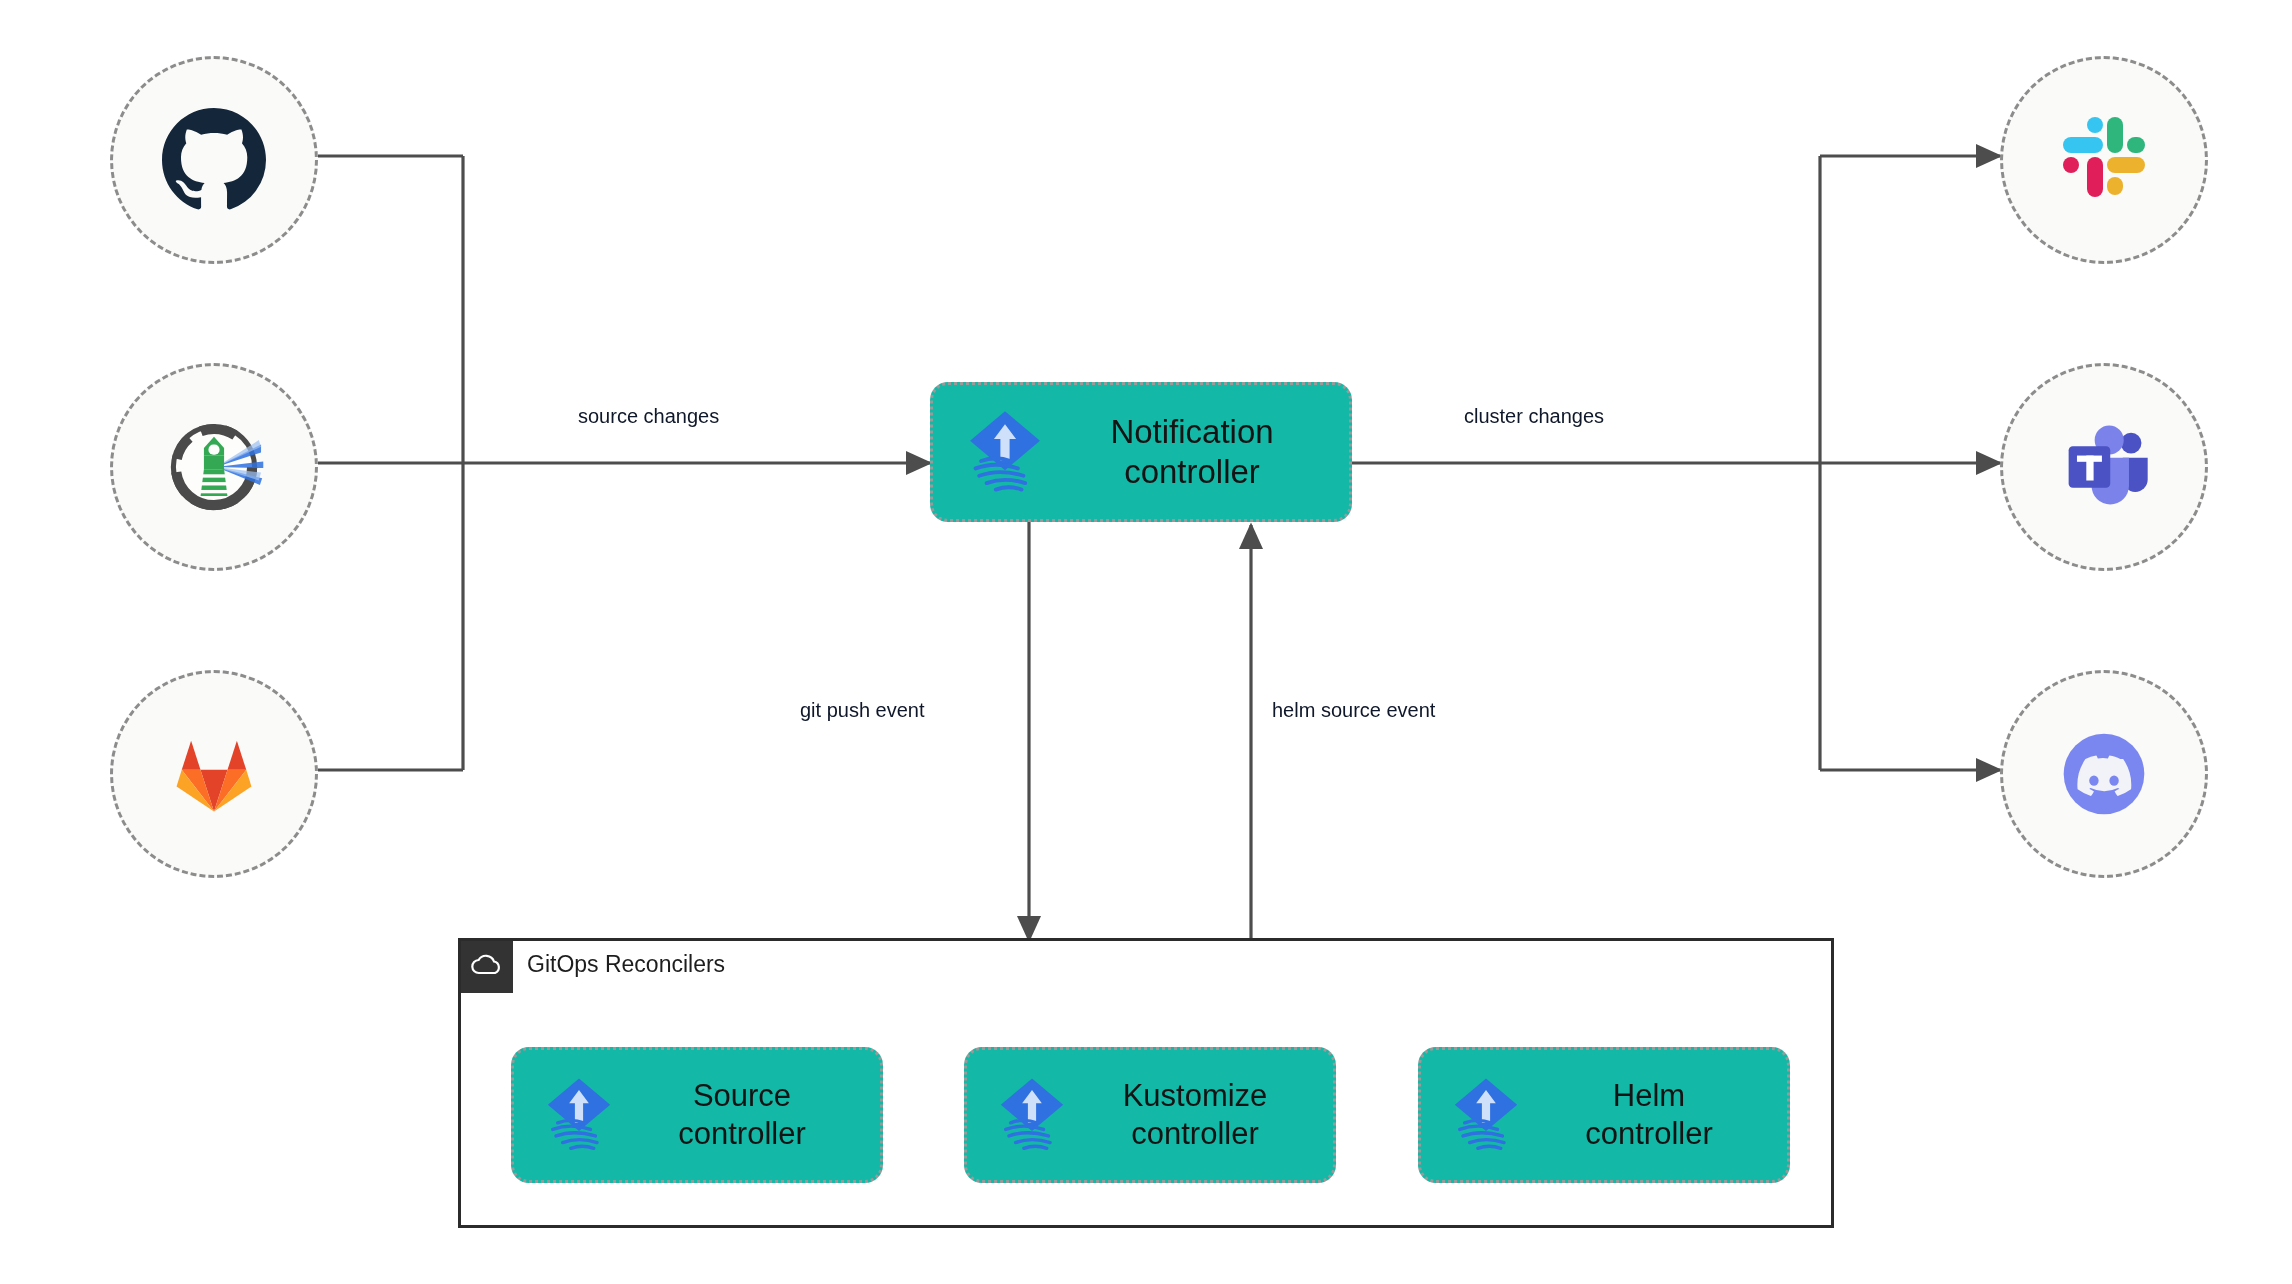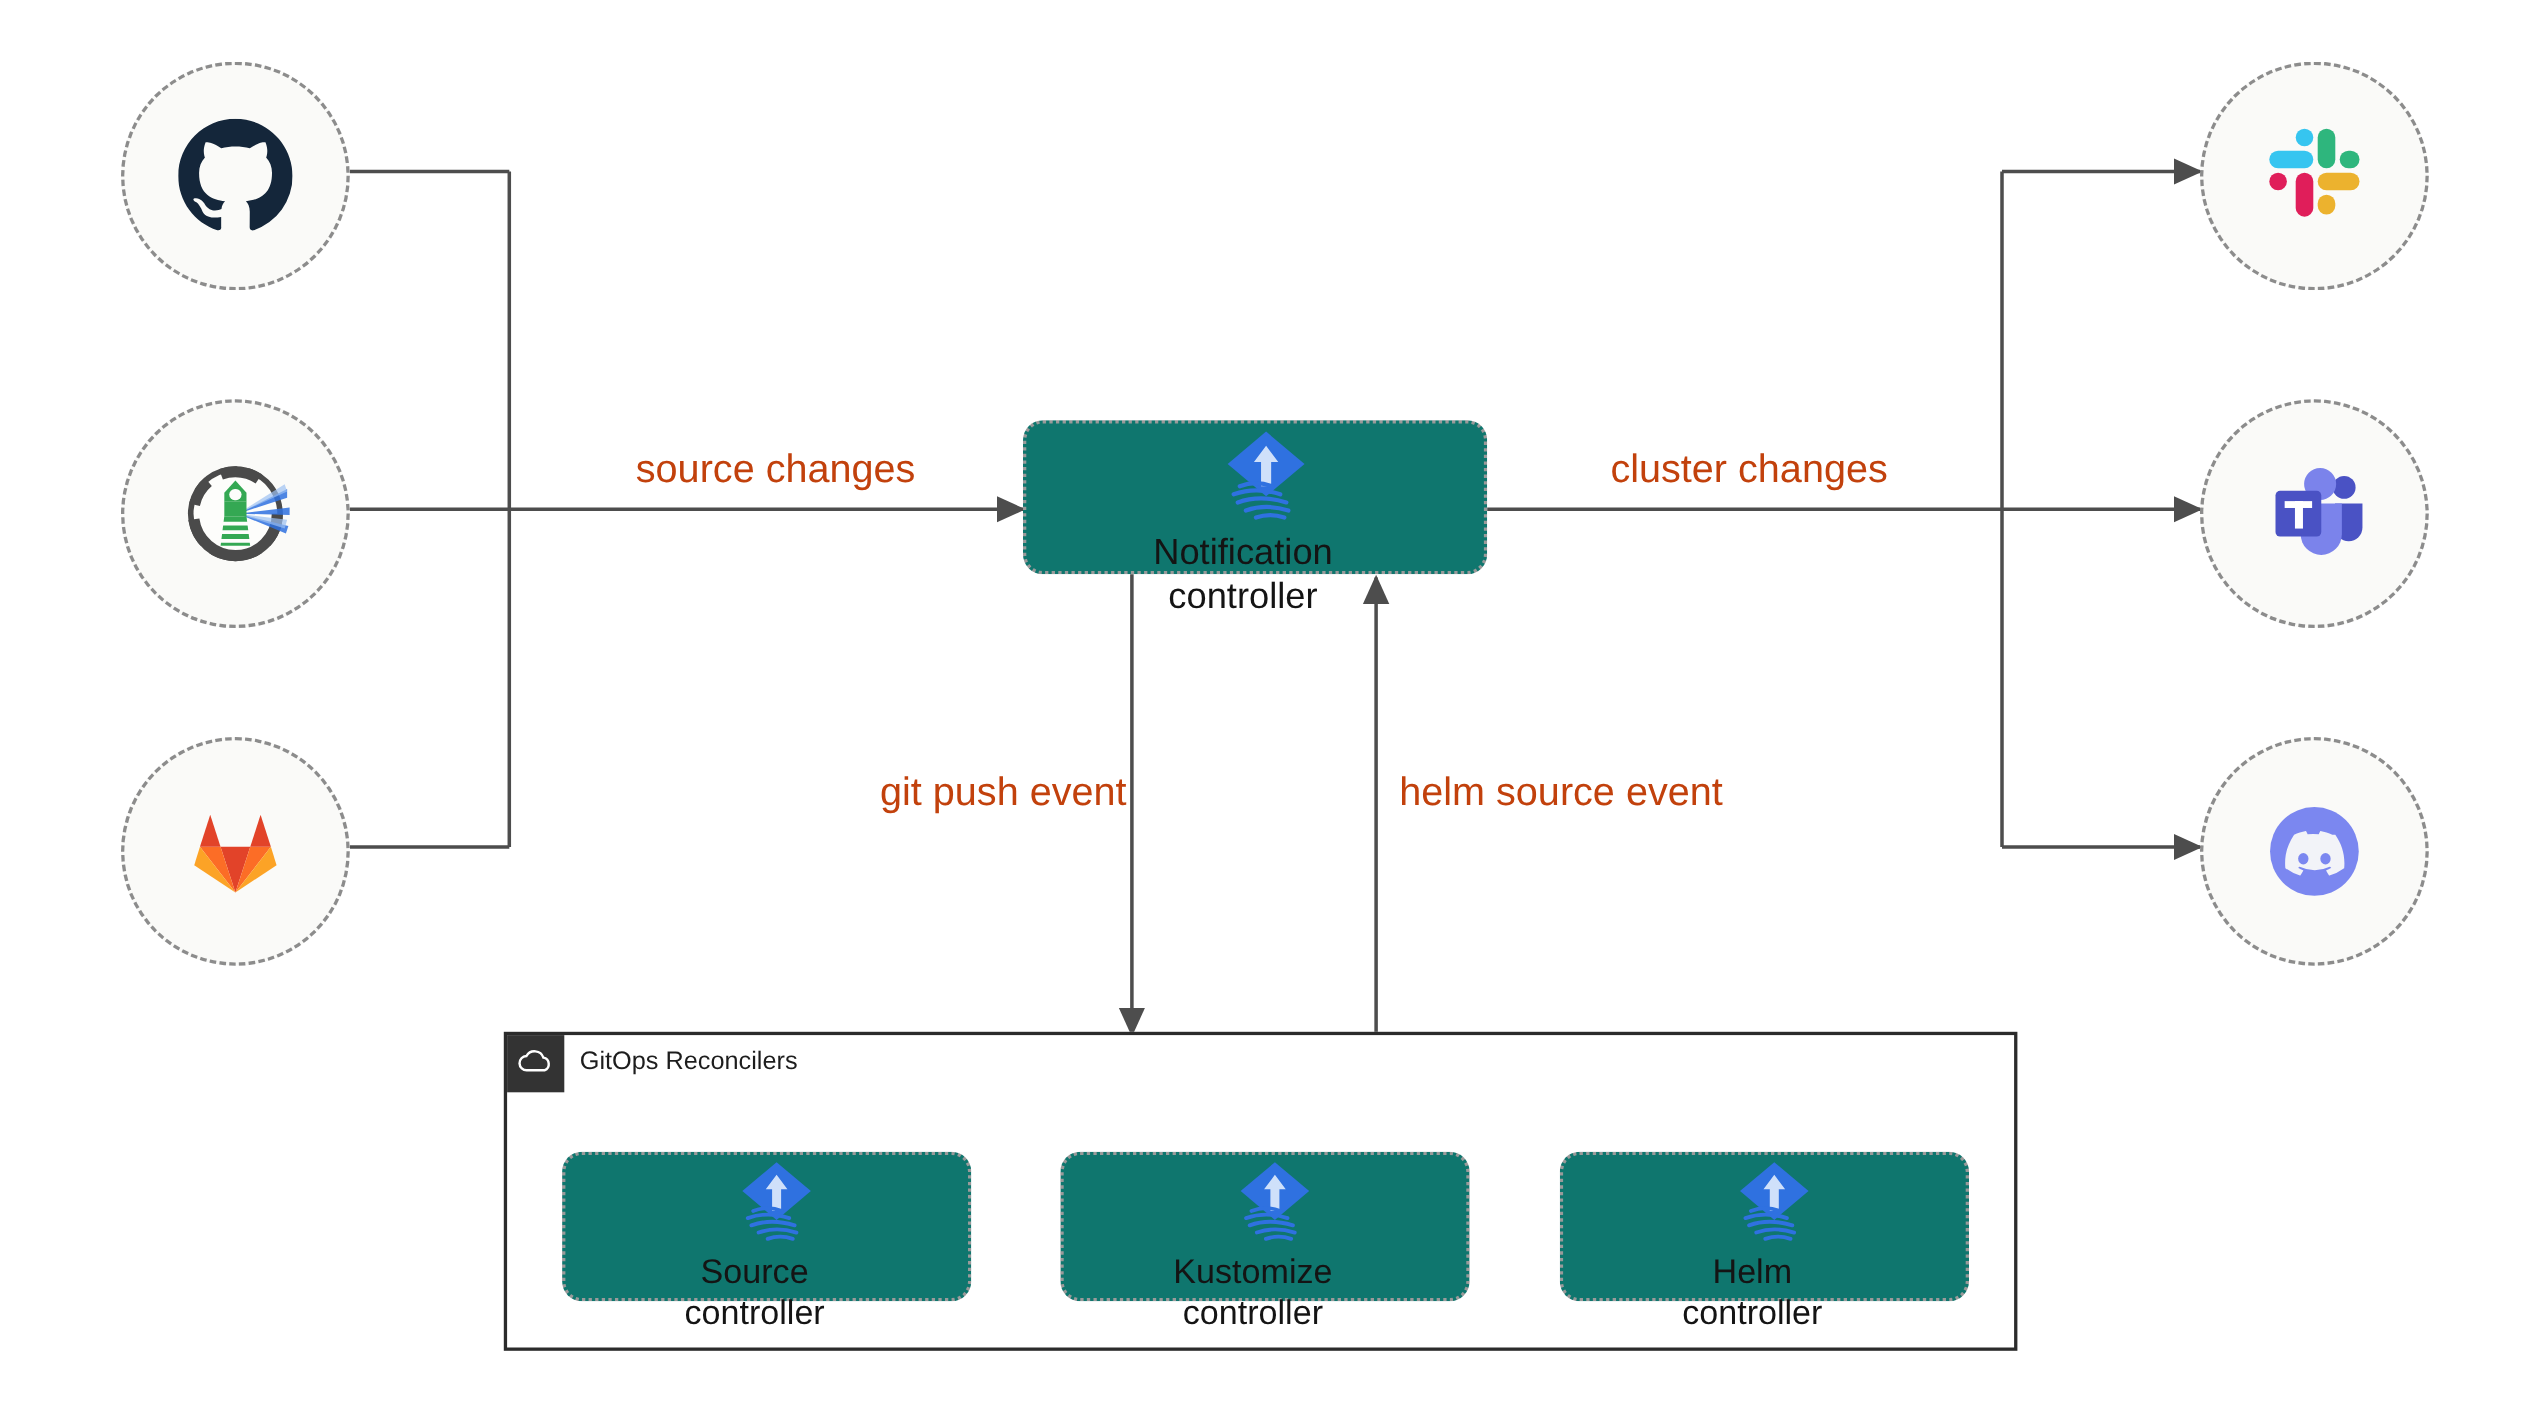--- a/index.html
+++ b/index.html
@@ -23,27 +23,26 @@
     background: #fafaf8;
     display: flex;
     align-items: center;
     justify-content: center;
   }
   .node-circle svg { display: block; }
 
   
   .ctrl-box {
     position: absolute;
-    background: #0f766e;
+    background: #14b8a6;
     border: 3px dotted #9a9a9a;
     border-radius: 18px;
     display: flex;
     align-items: center;
     justify-content: flex-start;
-    flex-direction: column;
   }
   .ctrl-icon {
     flex: 0 0 auto;
     margin-left: 26px;
     margin-right: 6px;
   }
   .ctrl-label {
     flex: 1 1 auto;
     text-align: center;
     font-size: 33px;
@@ -74,22 +73,22 @@
   #gitops-title {
     position: absolute;
     left: 66px; top: 10px;
     font-size: 23px;
     color: #1d1d1d;
   }
 
   
   .edge-label {
     position: absolute;
-    font-size: 36px;
-    color: #c2410c;
+    font-size: 20px;
+    color: #0f172a;
     white-space: nowrap;
   }
 
   
   #wires {
     position: absolute;
     left: 0; top: 0;
     width: 2292px; height: 1284px;
     pointer-events: none;
   }

